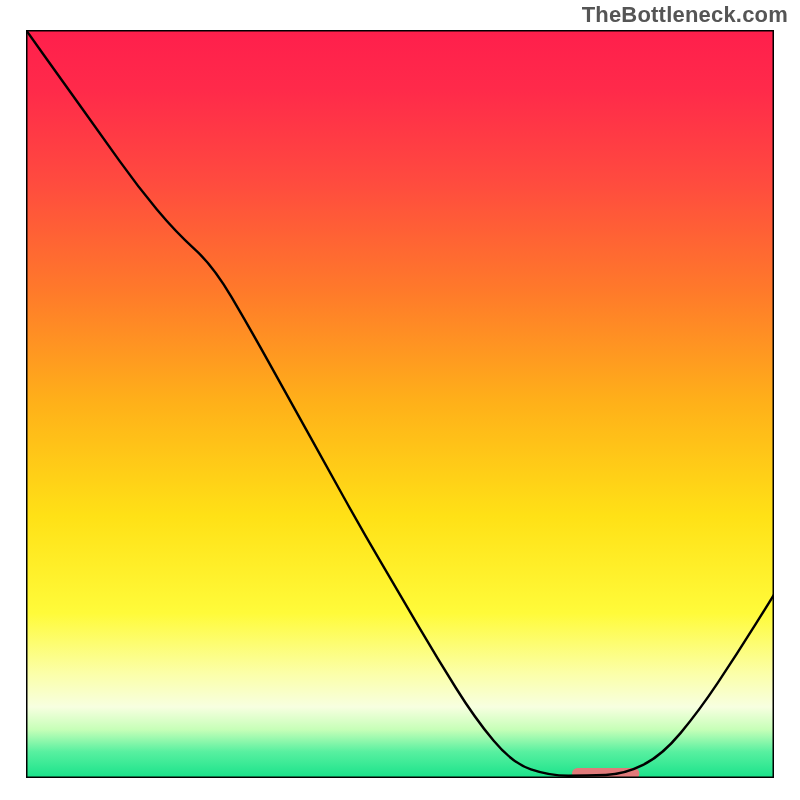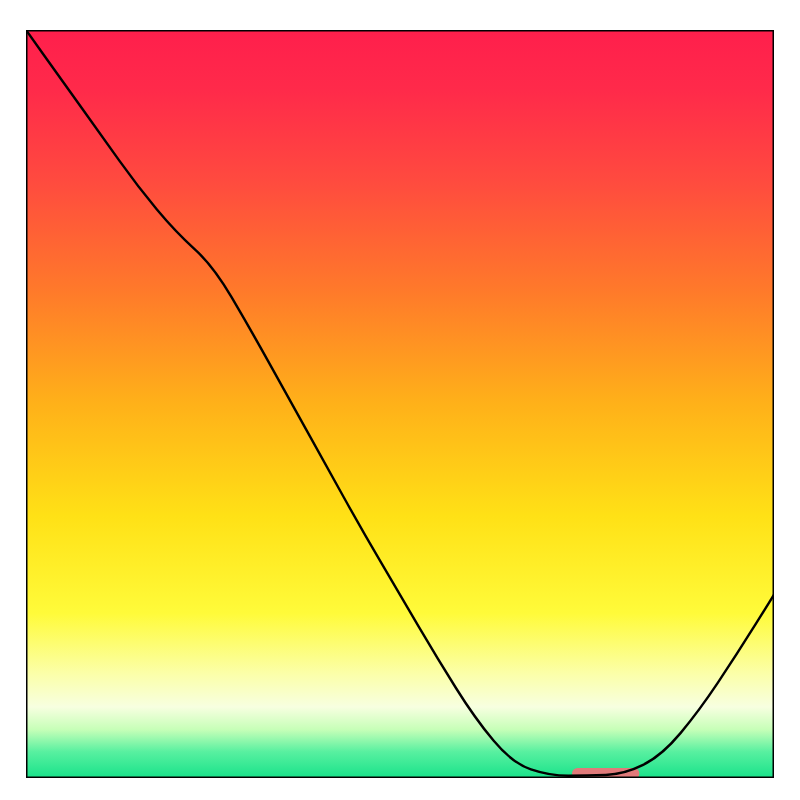--- a/index.html
+++ b/index.html
@@ -33,20 +33,21 @@
     height: 748px;
   }
   svg {
     display: block;
   }
 </style>
 </head>
 <body>
 
 <div class="wrap">
+  <div class="watermark">TheBottleneck.com</div>
   <div class="plot">
     <svg id="svg" width="748" height="748" viewBox="0 0 748 748">
         <defs>
           <linearGradient id="bg-grad" x1="0" y1="0" x2="0" y2="1">
             <stop offset="0%" stop-color="#ff1f4c"></stop>
             <stop offset="8%" stop-color="#ff2a4a"></stop>
             <stop offset="20%" stop-color="#ff4a3f"></stop>
             <stop offset="35%" stop-color="#ff7a2a"></stop>
             <stop offset="50%" stop-color="#ffb119"></stop>
             <stop offset="65%" stop-color="#ffe116"></stop>

